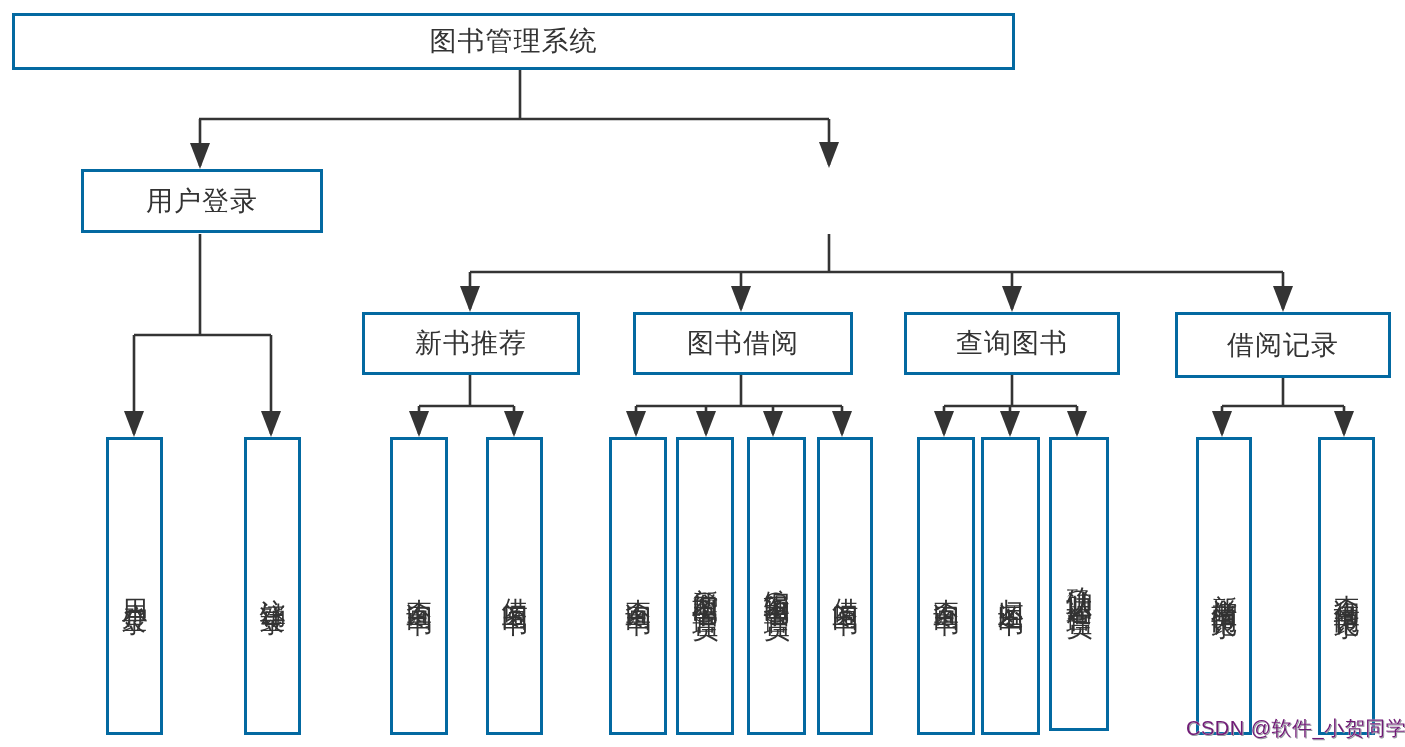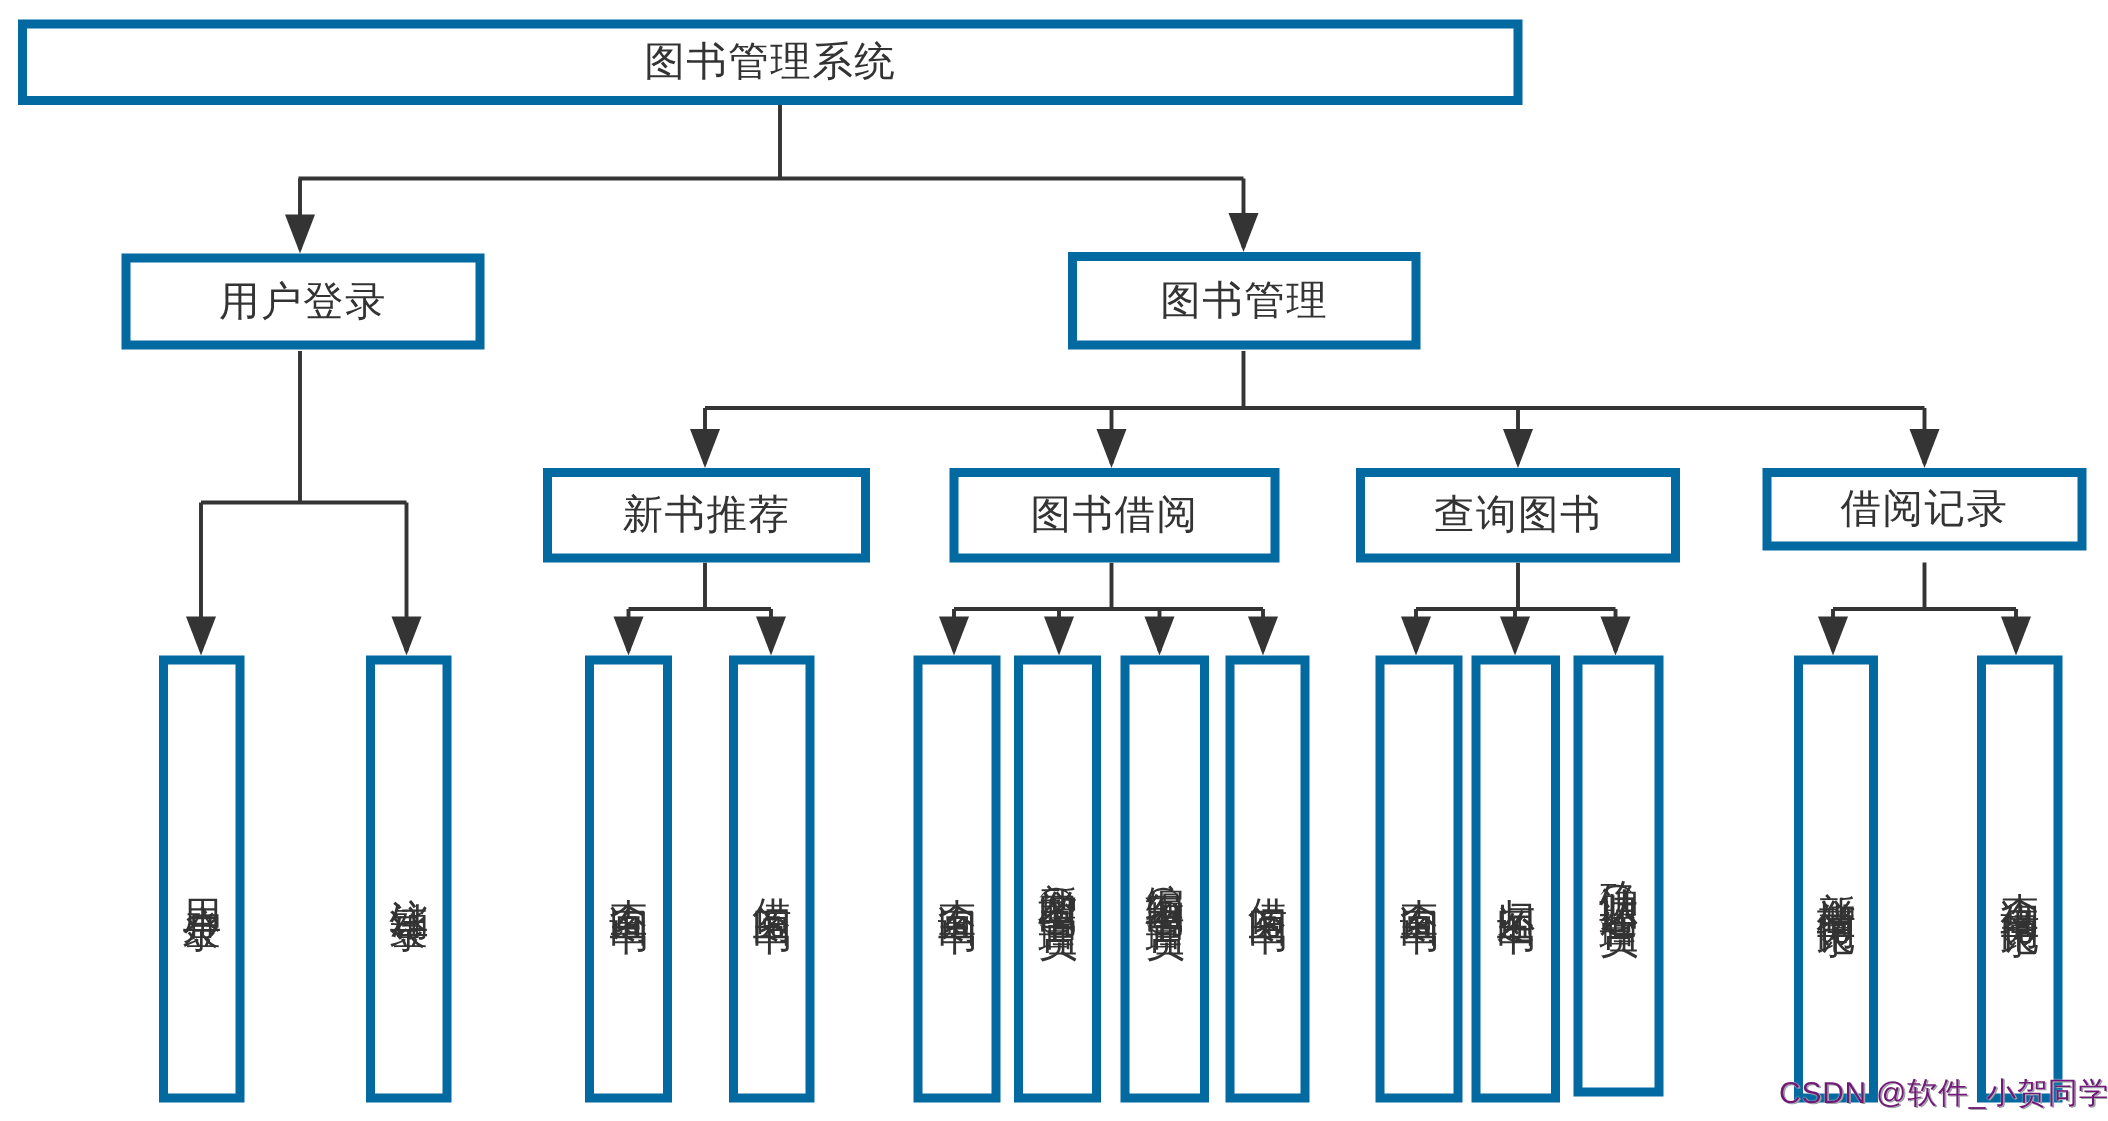--- a/index.html
+++ b/index.html
@@ -8,21 +8,21 @@
     width:1405px;height:747px;
     background:#ffffff;
     overflow:hidden;
     font-family:"Liberation Sans","DejaVu Sans",sans-serif;
   }
   #connectors{position:absolute;left:0;top:0;width:1405px;height:747px;}
   .node{
     position:absolute;
     box-sizing:border-box;
     background:#ffffff;
-    border:6px solid #0369a1;
+    border:3px solid #0369a1;
     color:#333333;
     display:flex;
     align-items:center;
     justify-content:center;
     text-align:left;
   }
   .node.h{
     font-size:27px;
     letter-spacing:1px;
     line-height:1;
@@ -84,26 +84,25 @@
       <path d="M1000 411 L1020 411 L1010 437 Z"></path>
       <path d="M1067 411 L1087 411 L1077 437 Z"></path>
       <path d="M1212 411 L1232 411 L1222 437 Z"></path>
       <path d="M1334 411 L1354 411 L1344 437 Z"></path>
     </g>
   </svg>
 
   <div class="node h" style="left:12px;top:13px;width:1003px;height:57px;">图书管理系统</div>
 
   <div class="node h" style="left:81px;top:169px;width:242px;height:64px;">用户登录</div>
-  <div class="node h" style="left:712px;top:168px;width:235px;height:65px;">图书管理</div>
 
   <div class="node h" style="left:633px;top:312px;width:220px;height:63px;">图书借阅</div>
   <div class="node h" style="left:362px;top:312px;width:218px;height:63px;">新书推荐</div>
   <div class="node h" style="left:904px;top:312px;width:216px;height:63px;">查询图书</div>
-  <div class="node h" style="left:1175px;top:312px;width:216px;height:55px;">借阅记录</div>
+  <div class="node h" style="left:1175px;top:312px;width:216px;height:66px;">借阅记录</div>
 
   <div class="node v" style="left:106px;top:437px;width:57px;height:298px;">用户登录</div>
   <div class="node v" style="left:244px;top:437px;width:57px;height:298px;">注销登录</div>
 
   <div class="node v" style="left:390px;top:437px;width:58px;height:298px;">查询图书</div>
   <div class="node v" style="left:486px;top:437px;width:57px;height:298px;">借阅图书</div>
 
   <div class="node v" style="left:609px;top:437px;width:58px;height:298px;">查询图书</div>
   <div class="node v" style="left:676px;top:437px;width:58px;height:298px;">新增图书（管理员）</div>
   <div class="node v" style="left:747px;top:437px;width:59px;height:298px;">编辑图书（管理员）</div>

